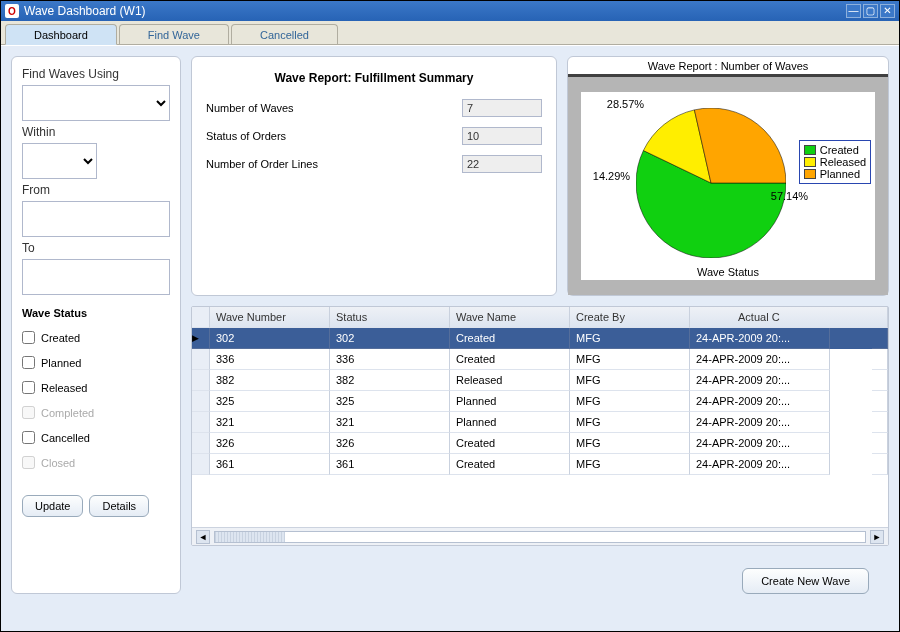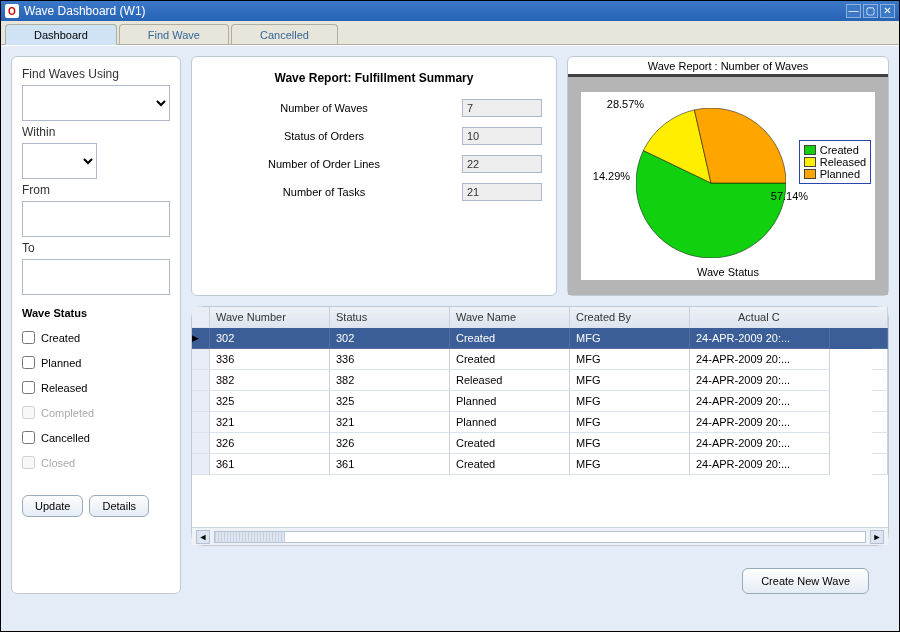--- a/index.html
+++ b/index.html
@@ -113,21 +113,21 @@
     background: #fff;
     border: 1px solid #c0c8d6;
     border-radius: 6px;
   }
   .summary {
     flex: 1.05;
     padding: 10px 14px 14px;
   }
   .summary h3 { margin: 4px 0 14px; font-size: 12px; text-align: center; }
   .summary .row { display: flex; align-items: center; margin: 10px 0; }
-  .summary .row label { flex: 1; text-align: center; padding-right: 20px; }
+  .summary .row label { flex: 1; text-align: left; padding-right: 20px; }
   .summary .row input {
     width: 80px; height: 18px;
     border: 1px solid #b0b8cc;
     background: #eee;
     color: #333;
     padding: 1px 4px;
     font: inherit;
   }
   .chartpanel {
     flex: 1;
@@ -164,21 +164,21 @@
   }
   .legend .li { display: flex; align-items: center; gap: 4px; }
   .legend .sw { width: 12px; height: 10px; border: 1px solid #444; }
   .xlabel { position: absolute; bottom: 0; left: 0; right: 0; text-align: center; font-size: 11px; padding: 2px 0; }
   .pie { position: absolute; left: 55px; top: 16px; }
   .plabel { position: absolute; font-size: 11px; }
 
   .grid {
     background: #fff;
     border: 1px solid #c0c8d6;
-    border-radius: 12px;
+    border-radius: 2px;
     height: 240px;
     display: flex;
     flex-direction: column;
   }
   .gridhead, .tr { display: flex; }
   .gridhead { background: linear-gradient(#eef1f6, #dce4f0); }
   .th, .td {
     border-right: 1px solid #c9d1de;
     border-bottom: 1px solid #dde3ed;
     padding: 3px 6px;
@@ -278,24 +278,20 @@
             <label>Number of Waves</label>
             <input readonly="" value="7" style="">
           </div>
           <div class="row">
             <label>Status of Orders</label>
             <input readonly="" value="10" style="">
           </div>
           <div class="row">
             <label>Number of Order Lines</label>
             <input readonly="" value="22" style="">
-          </div>
-          <div class="row">
-            <label>Number of Tasks</label>
-            <input readonly="" value="21" style="">
           </div>
         </div>
 
         <div class="panel chartpanel">
           <div class="ct">Wave Report : Number of Waves</div>
           <div class="chartbody">
             <div class="chartinner">
               <svg class="pie" width="150" height="150" viewBox="-75 -75 150 150">
 
                 <path d="M0 0 L75 0 A75 75 0 1 1 -67.6 -32.5 Z" fill="#10d010" stroke="#000" stroke-width="0.5"></path>
@@ -326,21 +322,21 @@
           </div>
         </div>
       </div>
 
       <div class="grid">
         <div class="gridhead">
           <div class="th col-h"></div>
           <div class="th col1">Wave Number</div>
           <div class="th col3">Status</div>
           <div class="th col2">Wave Name</div>
-          <div class="th col4">Created By</div>
+          <div class="th col4">Create By</div>
           <div class="th col6">Actual C</div>
         </div>
         <div class="gridbody" id="gridbody">
             <div class="tr sel">
               <div class="td col-h">
                 <span class="marker">▶</span>
               </div>
               <div class="td col1">302</div>
               <div class="td col2">302</div>
               <div class="td col3">Created</div>

